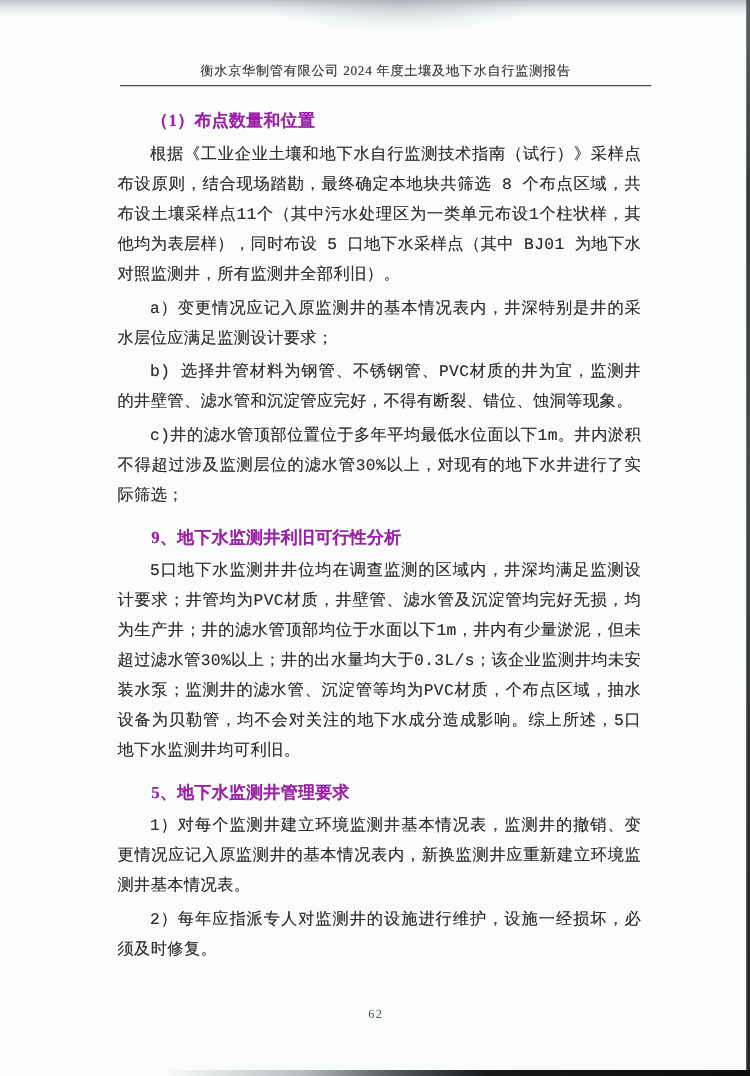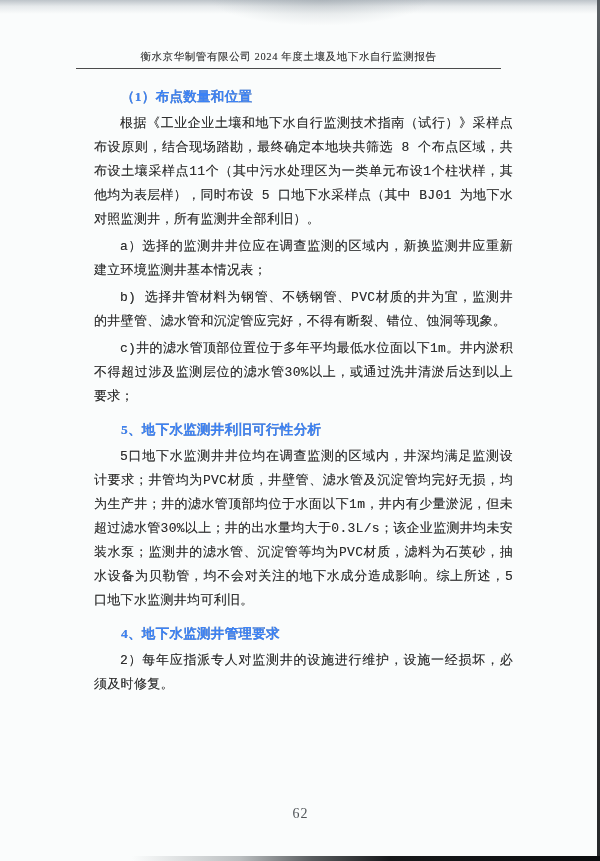--- a/index.html
+++ b/index.html
@@ -37,21 +37,21 @@
     background: linear-gradient(to right,
       rgba(0,0,0,0) 22%,
       rgba(110,116,120,0.45) 40%,
       rgba(60,64,67,0.85) 52%,
       #17191b 65%,
       #0b0d0f 100%);
     pointer-events: none;
   }
   
   .header {
-    position: absolute; top: 50px; left: 76px; width: 425px;
+    position: absolute; top: 50px; left: 96px; width: 425px;
     text-align: center;
     font-size: 10.5px;
     letter-spacing: 0.6px;
     color: #3c3c3c;
     padding-bottom: 4px;
     border-bottom: 1.2px solid #4b4b4b;
     text-shadow: 0 0 0.5px rgba(70,70,70,0.6);
   }
   
   .content {
@@ -61,33 +61,33 @@
     text-align: justify;
     letter-spacing: 0.3px;
     color: #2e2e2e;
     text-shadow: 0 0 0.5px rgba(60,60,60,0.55);
   }
   .section-heading {
     font-weight: bold;
     text-indent: 2em;
     font-size: 13.5px;
     margin: 9px 0 3px 0;
-    color: #3b82f6;
+    color: #a21caf;
   }
   .section:first-child .section-heading { margin-top: 0; }
   .para {
     text-indent: 2em;
     margin: 0 0 3px 0;
     font-family: Liberation Mono, monospace;
   }
   
   .page-number {
     position: absolute; top: 806px; left: 88px; width: 425px;
     text-align: center;
-    font-size: 14px;
+    font-size: 10px;
     color: #4f5458;
     letter-spacing: 1px;
   }
 </style>
 </head>
 <body>
 
 <div class="sheet">
 
   <div class="scan-top"></div>
@@ -98,32 +98,33 @@
   </div>
 
   <div class="content">
 
     <div class="section">
       <div class="section-heading">（1）布点数量和位置</div>
       <p class="para">根据《工业企业土壤和地下水自行监测技术指南（试行）》采样点布设原则，结合现场踏勘，最终确定本地块共筛选 8 个布点区域，共布设土壤采样点11个（其中污水处理区为一类单元布设1个柱状样，其他均为表层样），同时布设 5 口地下水采样点（其中 BJ01 为地下水对照监测井，所有监测井全部利旧）。</p>
     </div>
 
     <div class="section">
-      <p class="para">a）选择的监测井井位应在调查监测的区域内，新换监测井应重新建立环境监测井基本情况表；</p>
+      <p class="para">a）变更情况应记入原监测井的基本情况表内，井深特别是井的采水层位应满足监测设计要求；</p>
       <p class="para">b) 选择井管材料为钢管、不锈钢管、PVC材质的井为宜，监测井的井壁管、滤水管和沉淀管应完好，不得有断裂、错位、蚀洞等现象。</p>
-      <p class="para">c)井的滤水管顶部位置位于多年平均最低水位面以下1m。井内淤积不得超过涉及监测层位的滤水管30%以上，或通过洗井清淤后达到以上要求；</p>
+      <p class="para">c)井的滤水管顶部位置位于多年平均最低水位面以下1m。井内淤积不得超过涉及监测层位的滤水管30%以上，对现有的地下水井进行了实际筛选；</p>
     </div>
 
     <div class="section">
-      <div class="section-heading">5、地下水监测井利旧可行性分析</div>
-      <p class="para">5口地下水监测井井位均在调查监测的区域内，井深均满足监测设计要求；井管均为PVC材质，井壁管、滤水管及沉淀管均完好无损，均为生产井；井的滤水管顶部均位于水面以下1m，井内有少量淤泥，但未超过滤水管30%以上；井的出水量均大于0.3L/s；该企业监测井均未安装水泵；监测井的滤水管、沉淀管等均为PVC材质，滤料为石英砂，抽水设备为贝勒管，均不会对关注的地下水成分造成影响。综上所述，5口地下水监测井均可利旧。</p>
+      <div class="section-heading">9、地下水监测井利旧可行性分析</div>
+      <p class="para">5口地下水监测井井位均在调查监测的区域内，井深均满足监测设计要求；井管均为PVC材质，井壁管、滤水管及沉淀管均完好无损，均为生产井；井的滤水管顶部均位于水面以下1m，井内有少量淤泥，但未超过滤水管30%以上；井的出水量均大于0.3L/s；该企业监测井均未安装水泵；监测井的滤水管、沉淀管等均为PVC材质，个布点区域，抽水设备为贝勒管，均不会对关注的地下水成分造成影响。综上所述，5口地下水监测井均可利旧。</p>
     </div>
 
     <div class="section">
-      <div class="section-heading">4、地下水监测井管理要求</div>
+      <div class="section-heading">5、地下水监测井管理要求</div>
+      <p class="para">1）对每个监测井建立环境监测井基本情况表，监测井的撤销、变更情况应记入原监测井的基本情况表内，新换监测井应重新建立环境监测井基本情况表。</p>
       <p class="para">2）每年应指派专人对监测井的设施进行维护，设施一经损坏，必须及时修复。</p>
 
     </div>
 
   </div>
 
   <div class="page-number">62</div>
 
   <div class="scan-right"></div>
   <div class="scan-bottom"></div>

